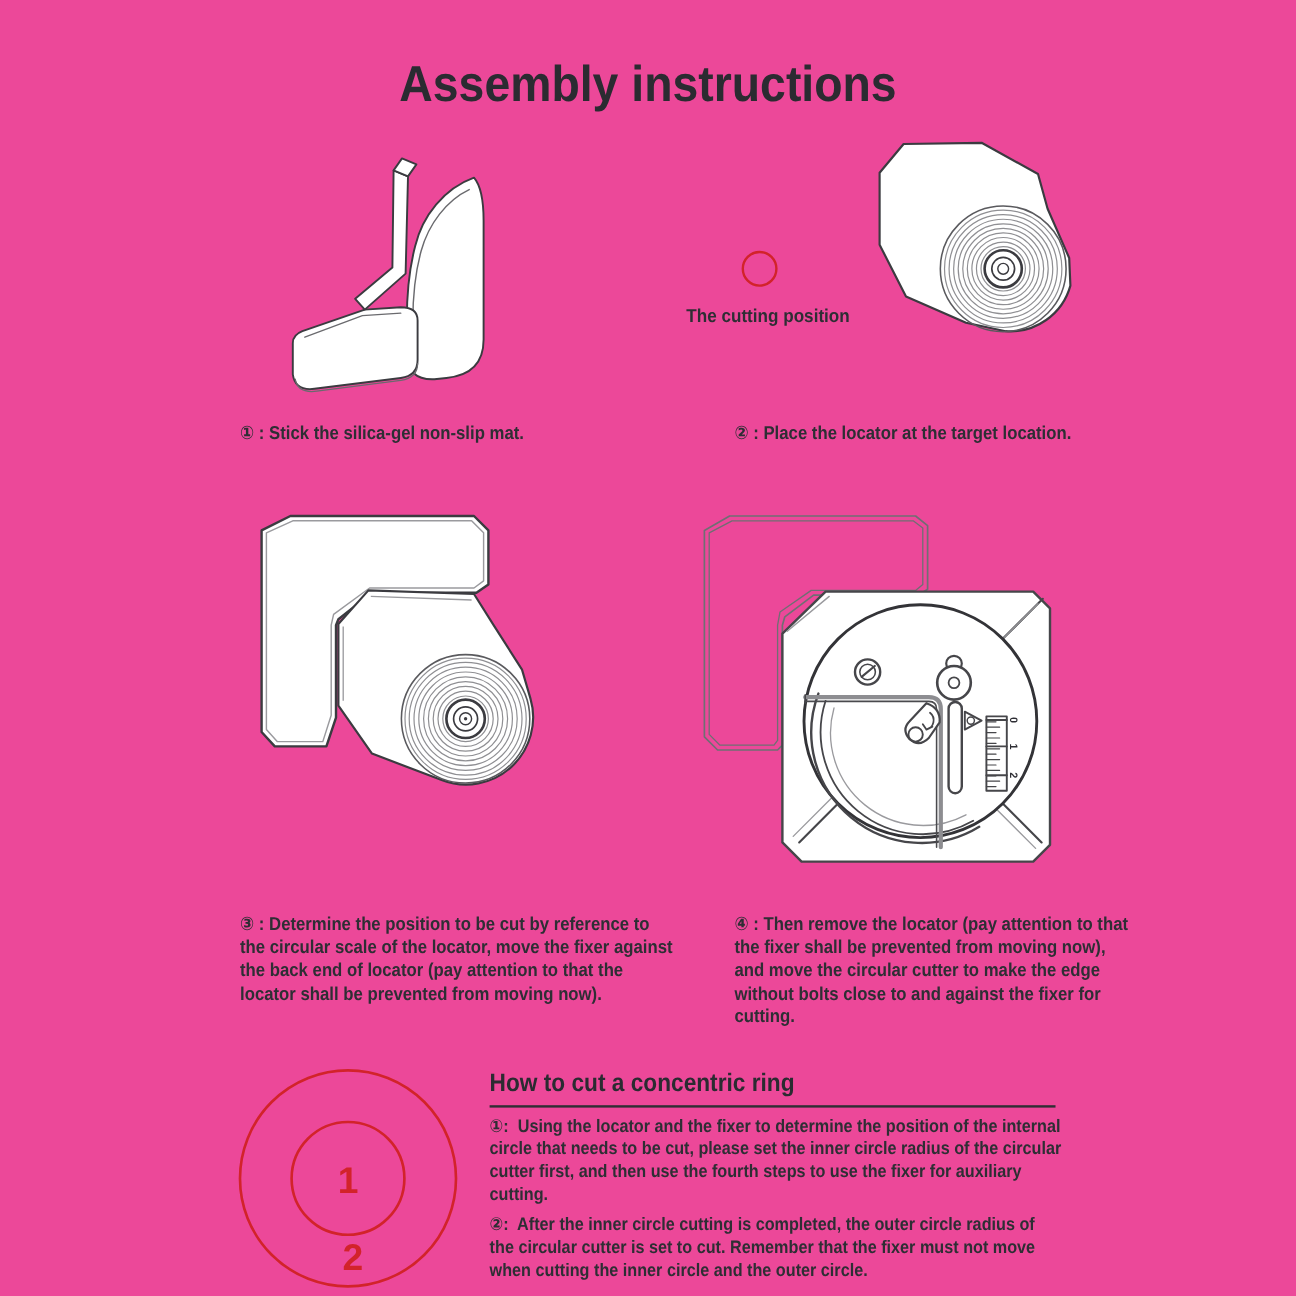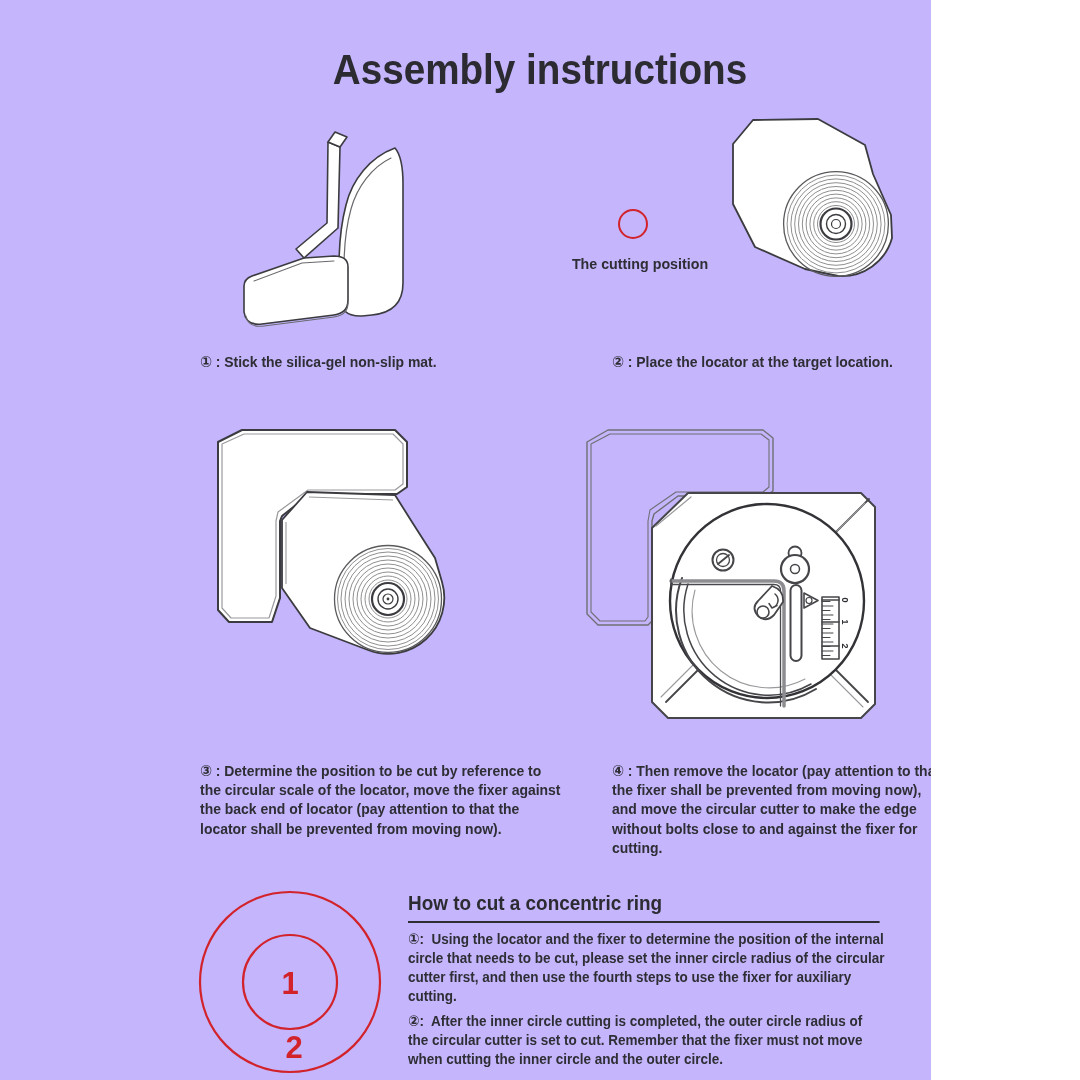--- a/index.html
+++ b/index.html
@@ -1,16 +1,16 @@
 <!DOCTYPE html>
 <html><head>
 <meta charset="utf-8">
 <style>
   html,body{margin:0;padding:0;background:#fff;}
-  .page{position:relative;width:931px;height:1080px;background:#c4b5fd;overflow:hidden;
+  .page{position:relative;width:1080px;height:1080px;background:#ec4899;overflow:hidden;
         font-family:"Liberation Sans","DejaVu Sans",sans-serif;color:#2e2e34;}
   .title{position:absolute;top:18px;left:0;width:1080px;text-align:center;
          font-size:42px;font-weight:bold;letter-spacing:0;color:#2b2b31;
          transform:scaleX(0.92);transform-origin:50% 0;}
   .fig{position:absolute;}
   .fig svg{display:block;}
   .caption{position:absolute;font-size:15.5px;font-weight:bold;line-height:1.24;color:#2e2e34;
            transform:scaleX(0.9);transform-origin:0 0;}
   .annotation{position:absolute;font-size:15.5px;font-weight:bold;color:#2e2e34;text-align:center;
               transform:scaleX(0.92);transform-origin:50% 0;}

